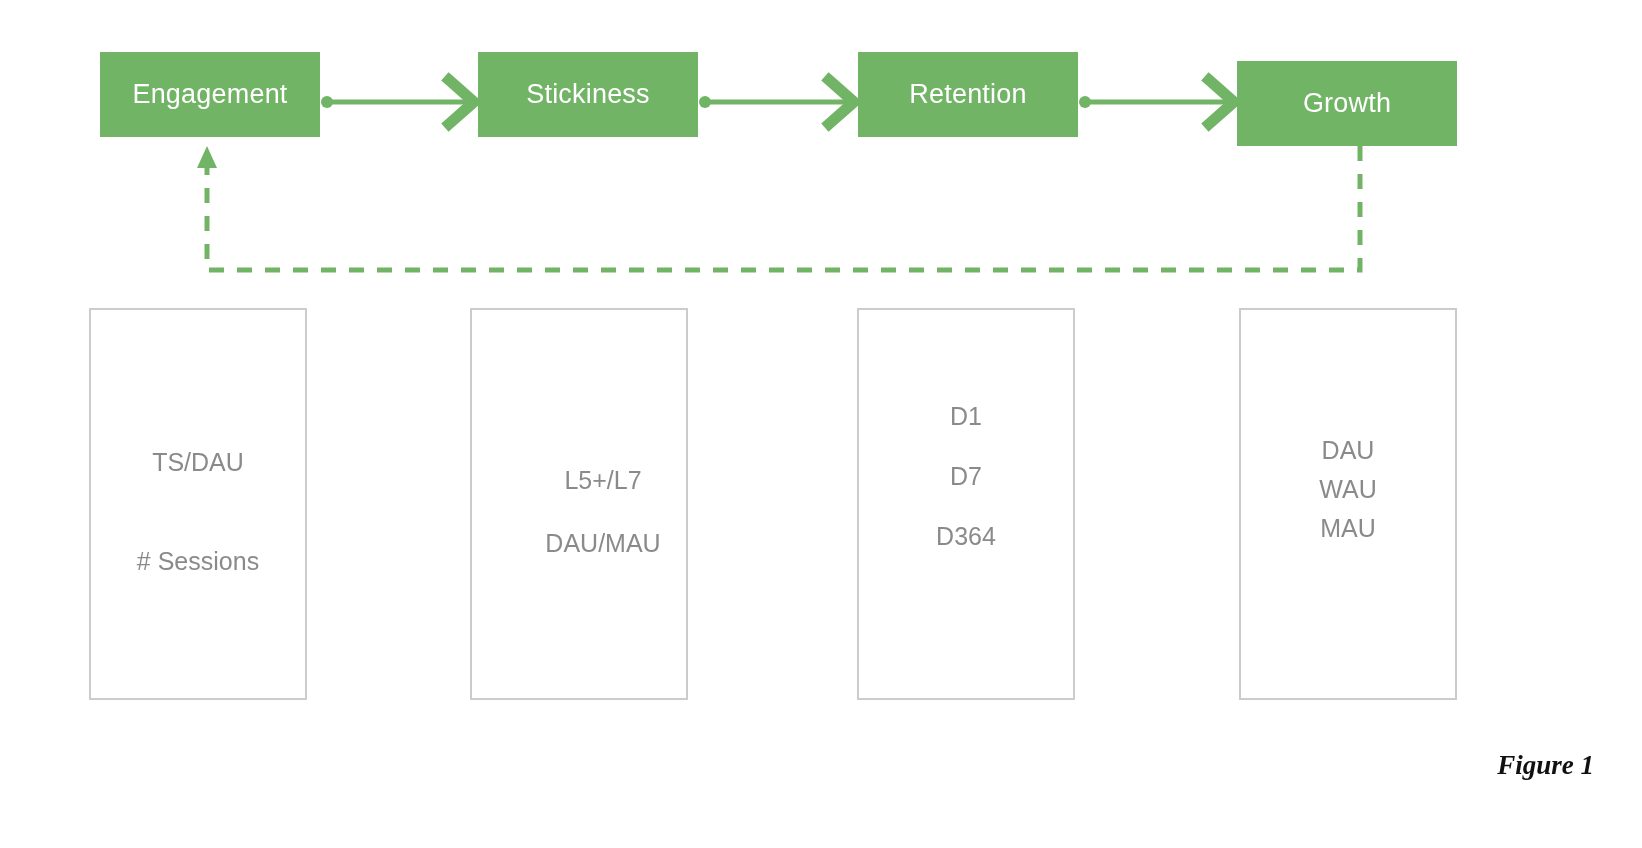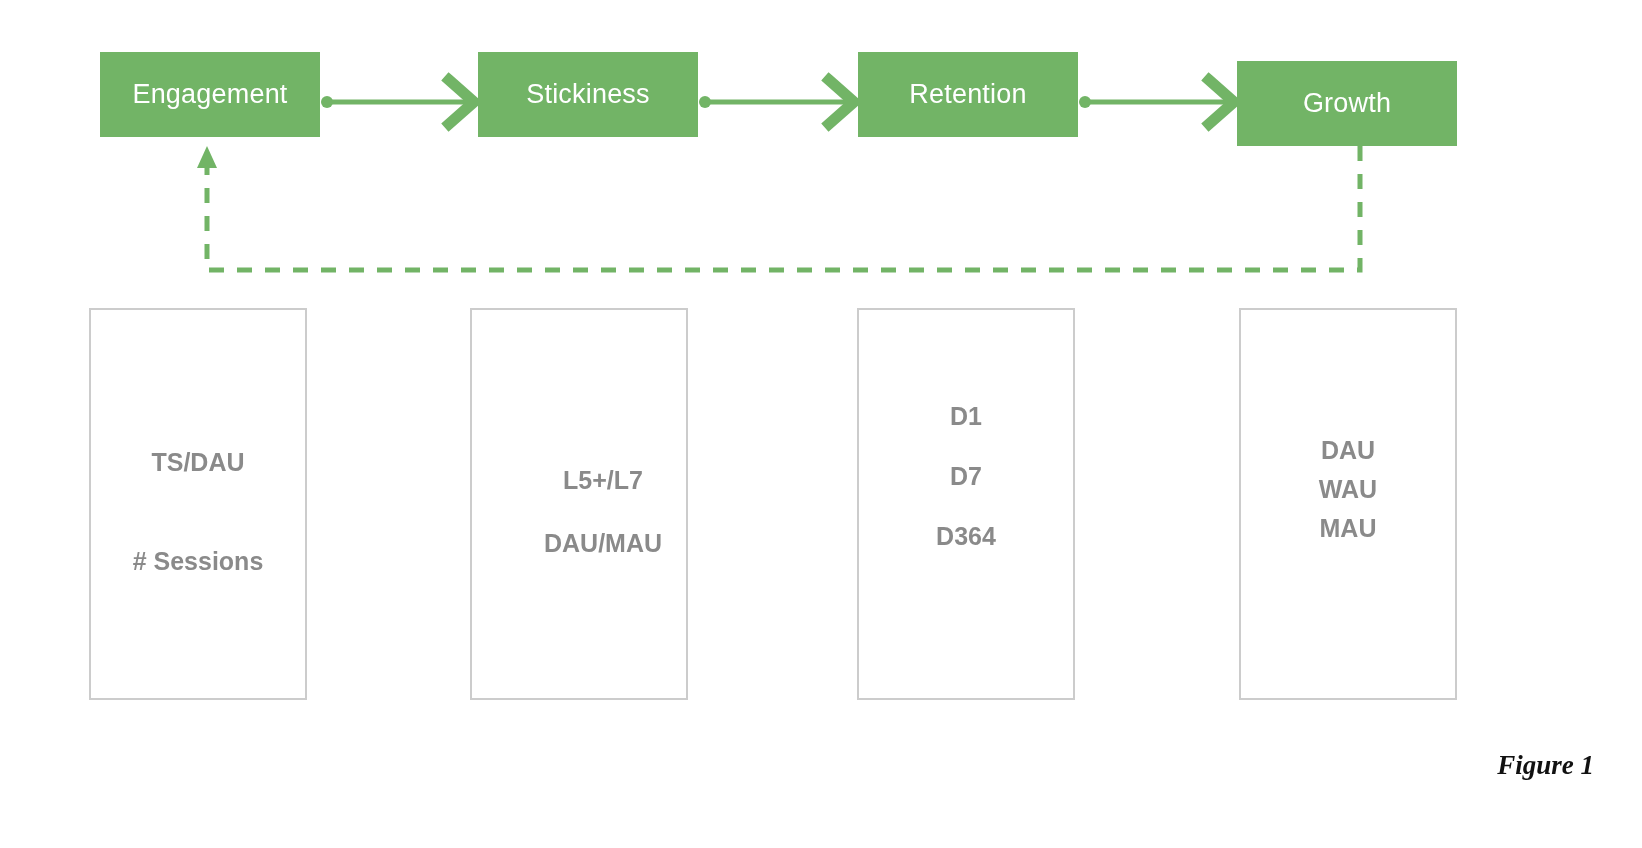--- a/index.html
+++ b/index.html
@@ -68,21 +68,21 @@
   .metric-stack {
     display: flex;
     flex-direction: column;
     align-items: center;
     justify-content: center;
     width: 100%;
   }
   .metric-line {
     color: #8a8a8a;
     font-size: 25px;
-    font-weight: 700;
+    font-weight: 400;
     line-height: 1;
     white-space: nowrap;
     text-align: center;
     font-family: "Liberation Sans", sans-serif;
   }
   
   .metric-stack .metric-line + .metric-line { margin-top: 38px; }
   
   #metric-2 .metric-stack { transform: translateY(-28px); }
   #metric-2 .metric-stack .metric-line + .metric-line { margin-top: 35px; }

